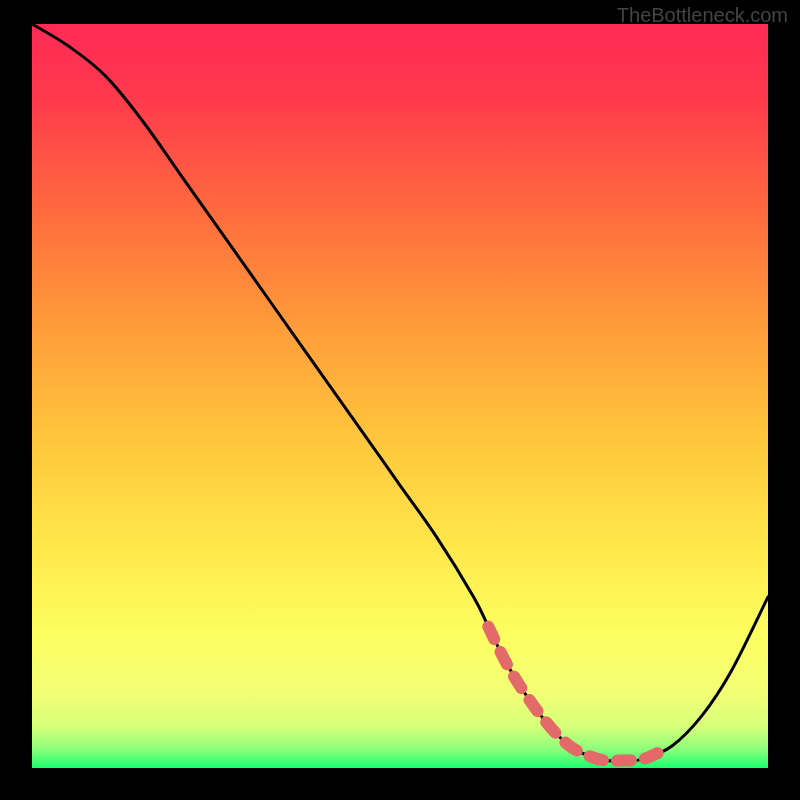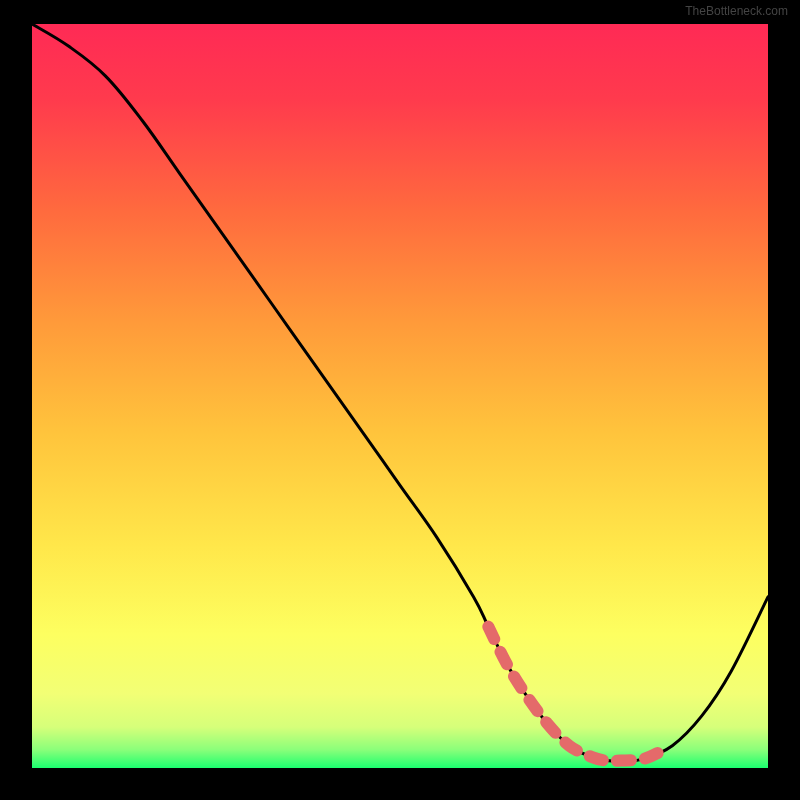--- a/index.html
+++ b/index.html
@@ -10,21 +10,21 @@
     background: #000;
     font-family: Arial, sans-serif;
     position: relative;
     overflow: hidden;
   }
   .watermark {
     position: absolute;
     top: 4px;
     right: 12px;
     color: #444;
-    font-size: 12px;
+    font-size: 20px;
     font-weight: 500;
     z-index: 10;
   }
   .plot-frame {
     position: absolute;
     left: 32px;
     top: 24px;
     width: 736px;
     height: 744px;
     background: #000;

